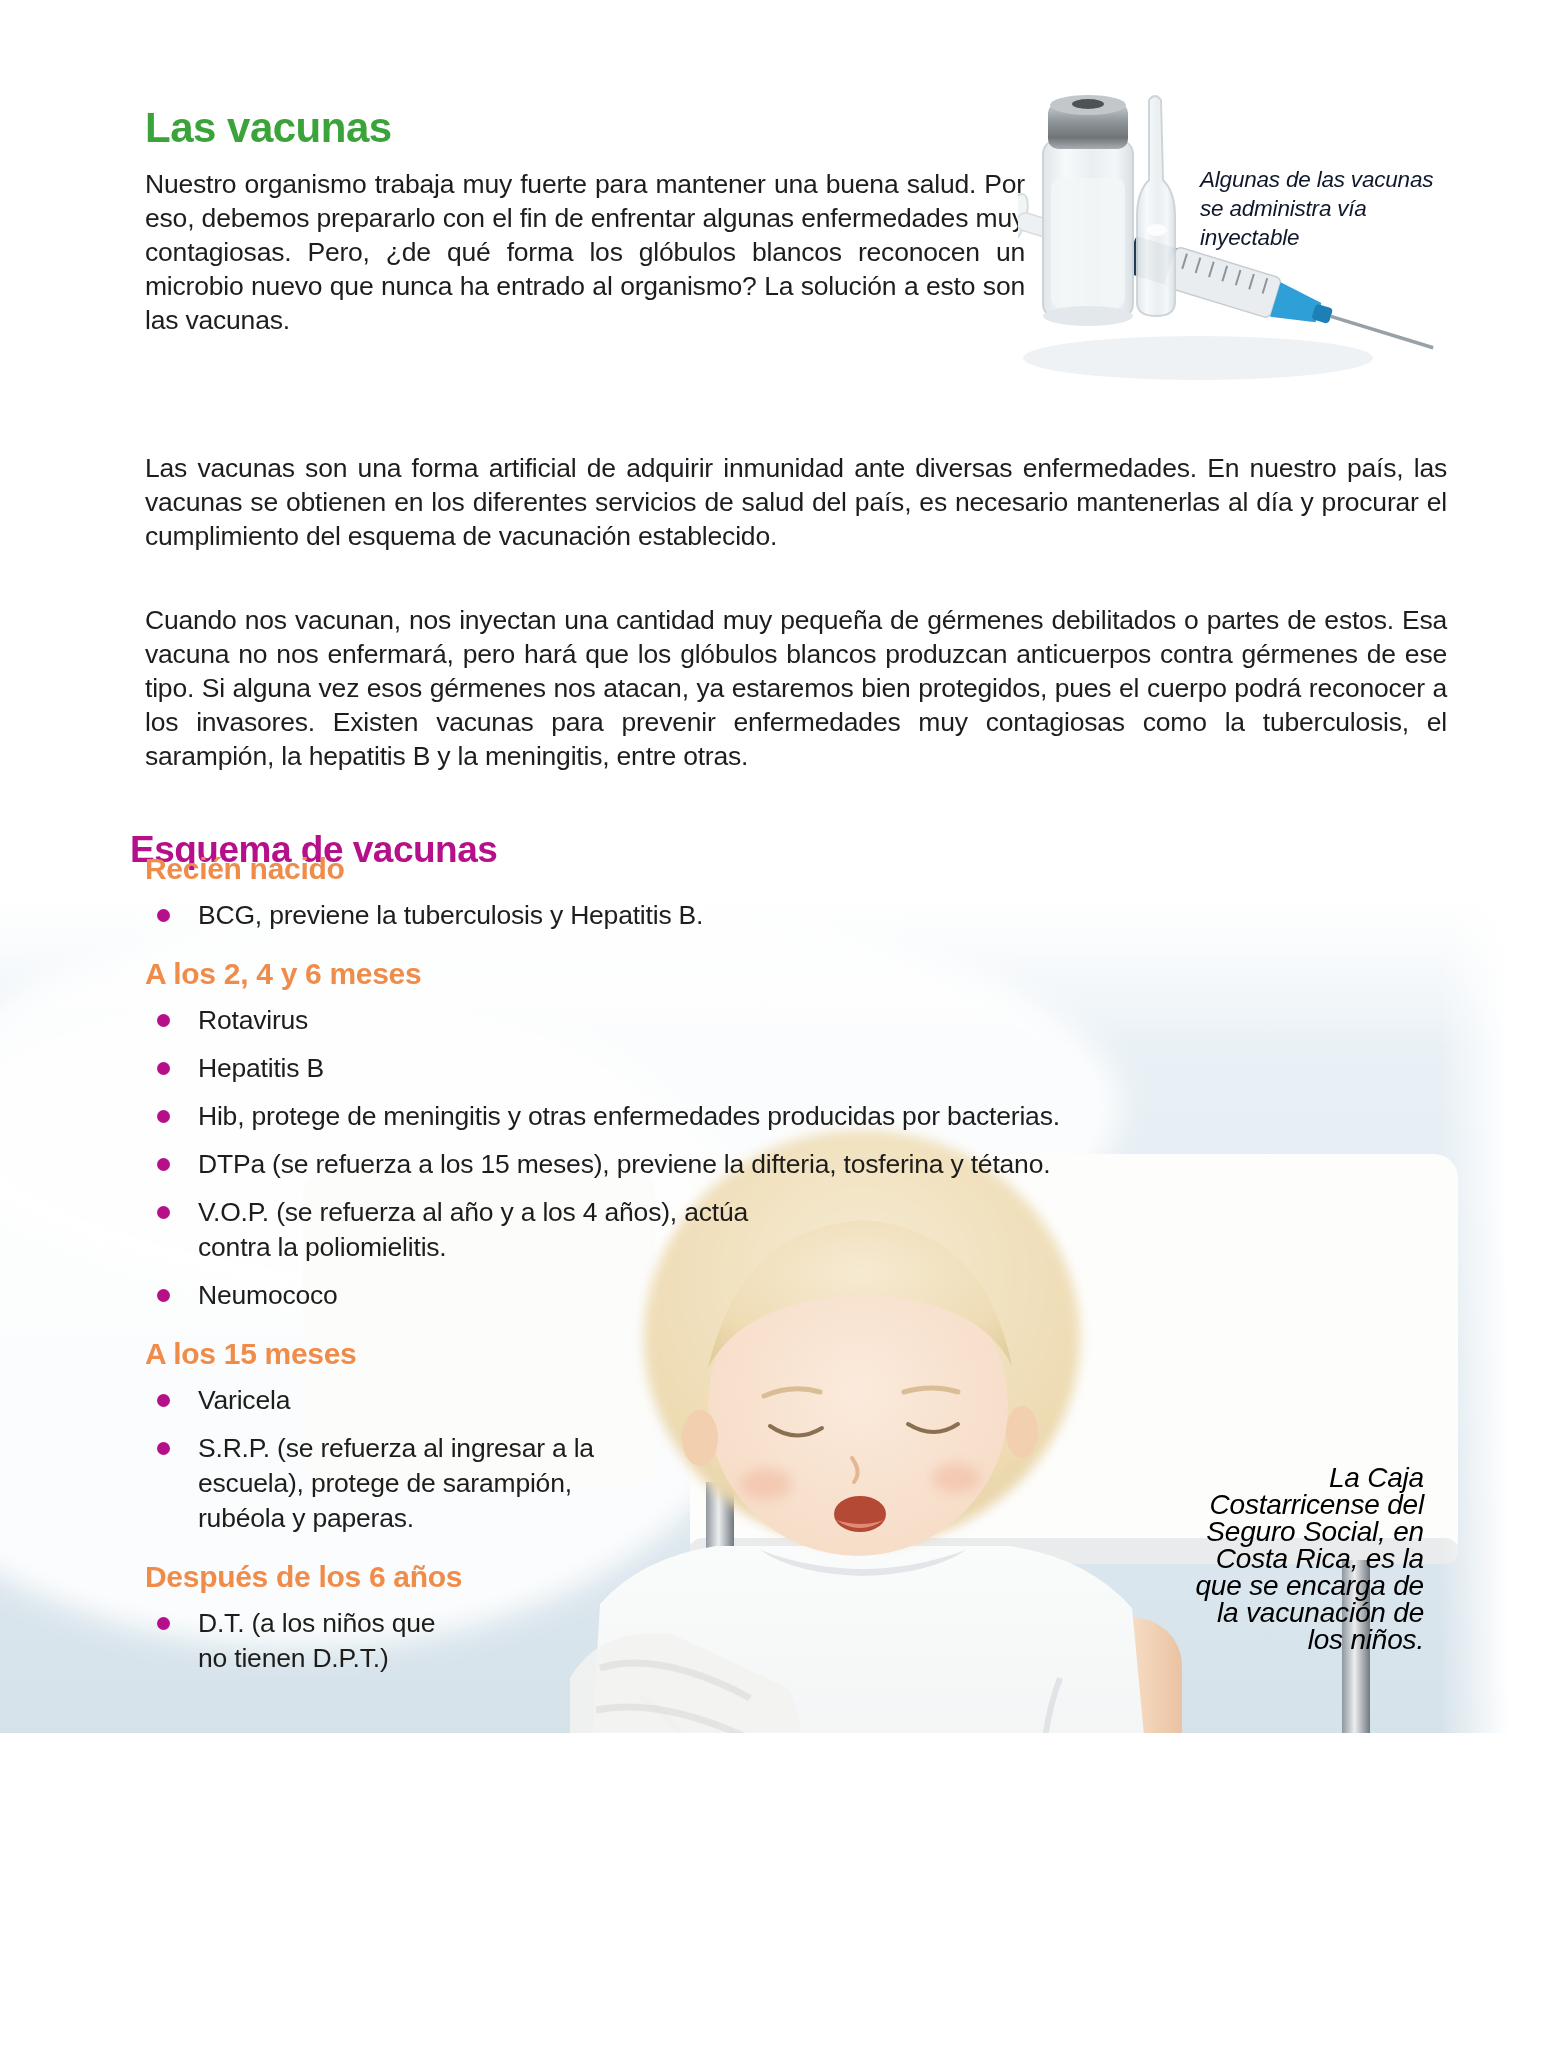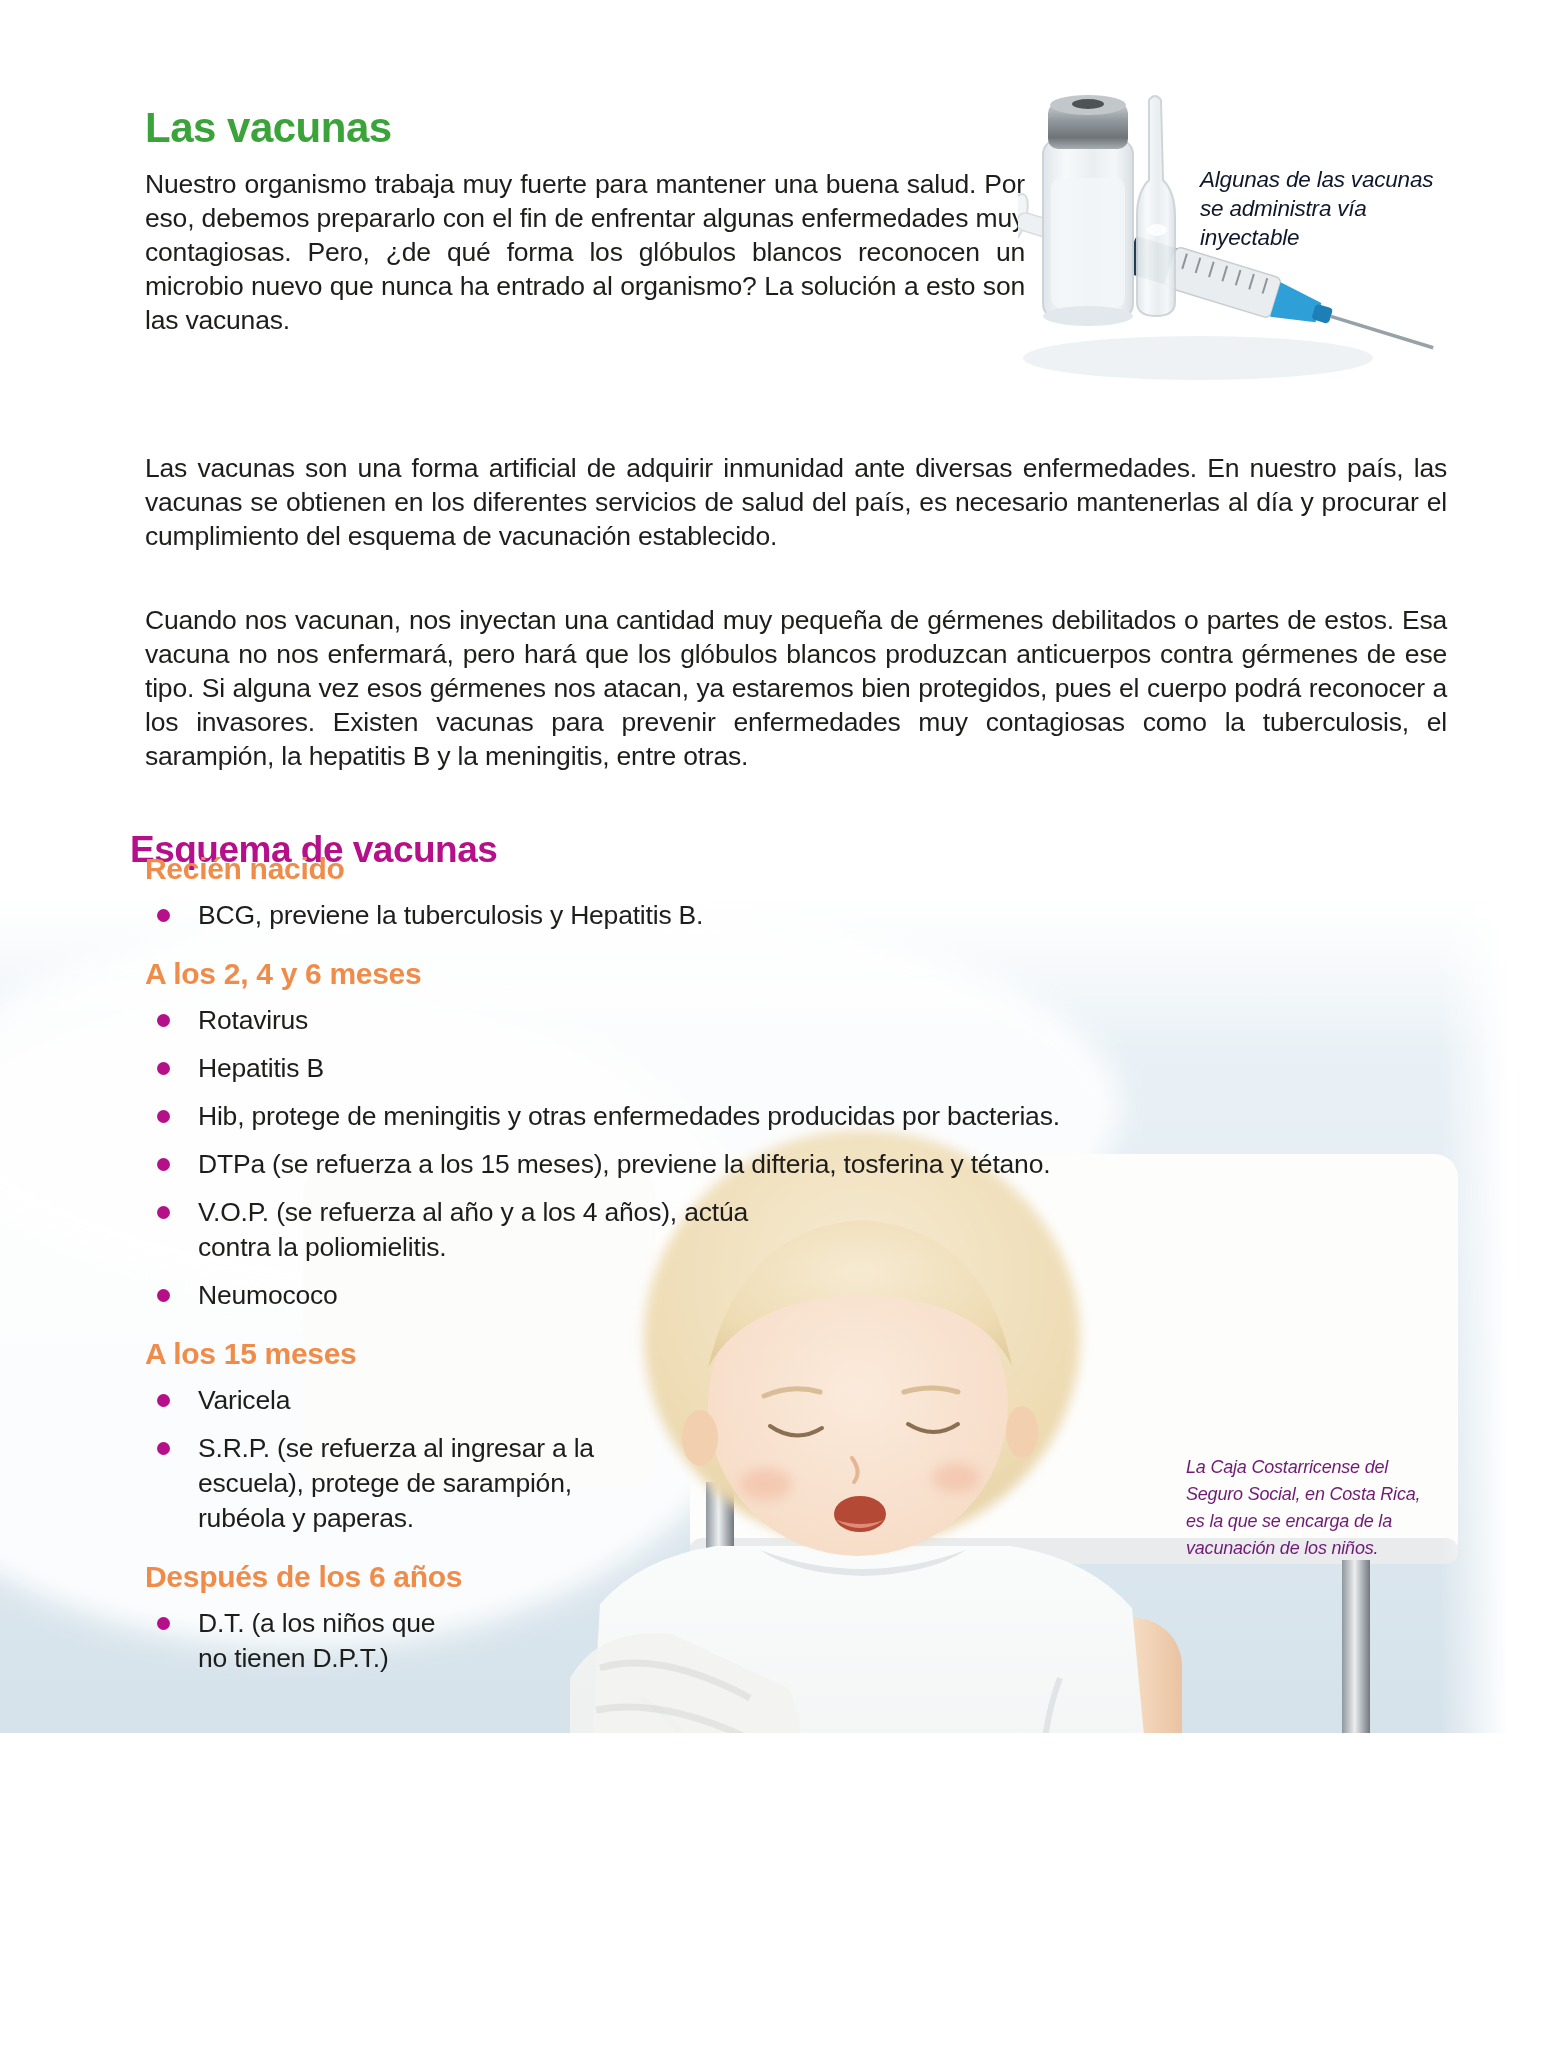--- a/index.html
+++ b/index.html
@@ -42,21 +42,21 @@
   
   .vaccine-figure{position:absolute;left:1018px;top:58px;width:450px;height:335px;}
   .figure-caption{
     position:absolute;left:1200px;top:142px;width:240px;font-style:italic;
     font-size:22.5px;line-height:29px;color:#0f172a;letter-spacing:-0.2px;
   }
   
   .photo{position:absolute;left:0;top:898px;width:1564px;height:1092px;z-index:1;}
   .photo-caption{
     position:absolute;left:1186px;top:1436px;width:238px;z-index:4;
-    font-style:italic;font-size:18px;line-height:27px;color:#701a75;letter-spacing:-0.2px;
+    font-style:italic;font-size:28px;line-height:27px;color:#000000;letter-spacing:-0.2px;text-align:right;
   }
   
   .footer-strip{position:absolute;left:0;top:1920px;width:1564px;height:70px;z-index:5;}
 </style>
 </head>
 <body>
 
 <div class="page">
 
   <h1 class="title">Las vacunas</h1>

